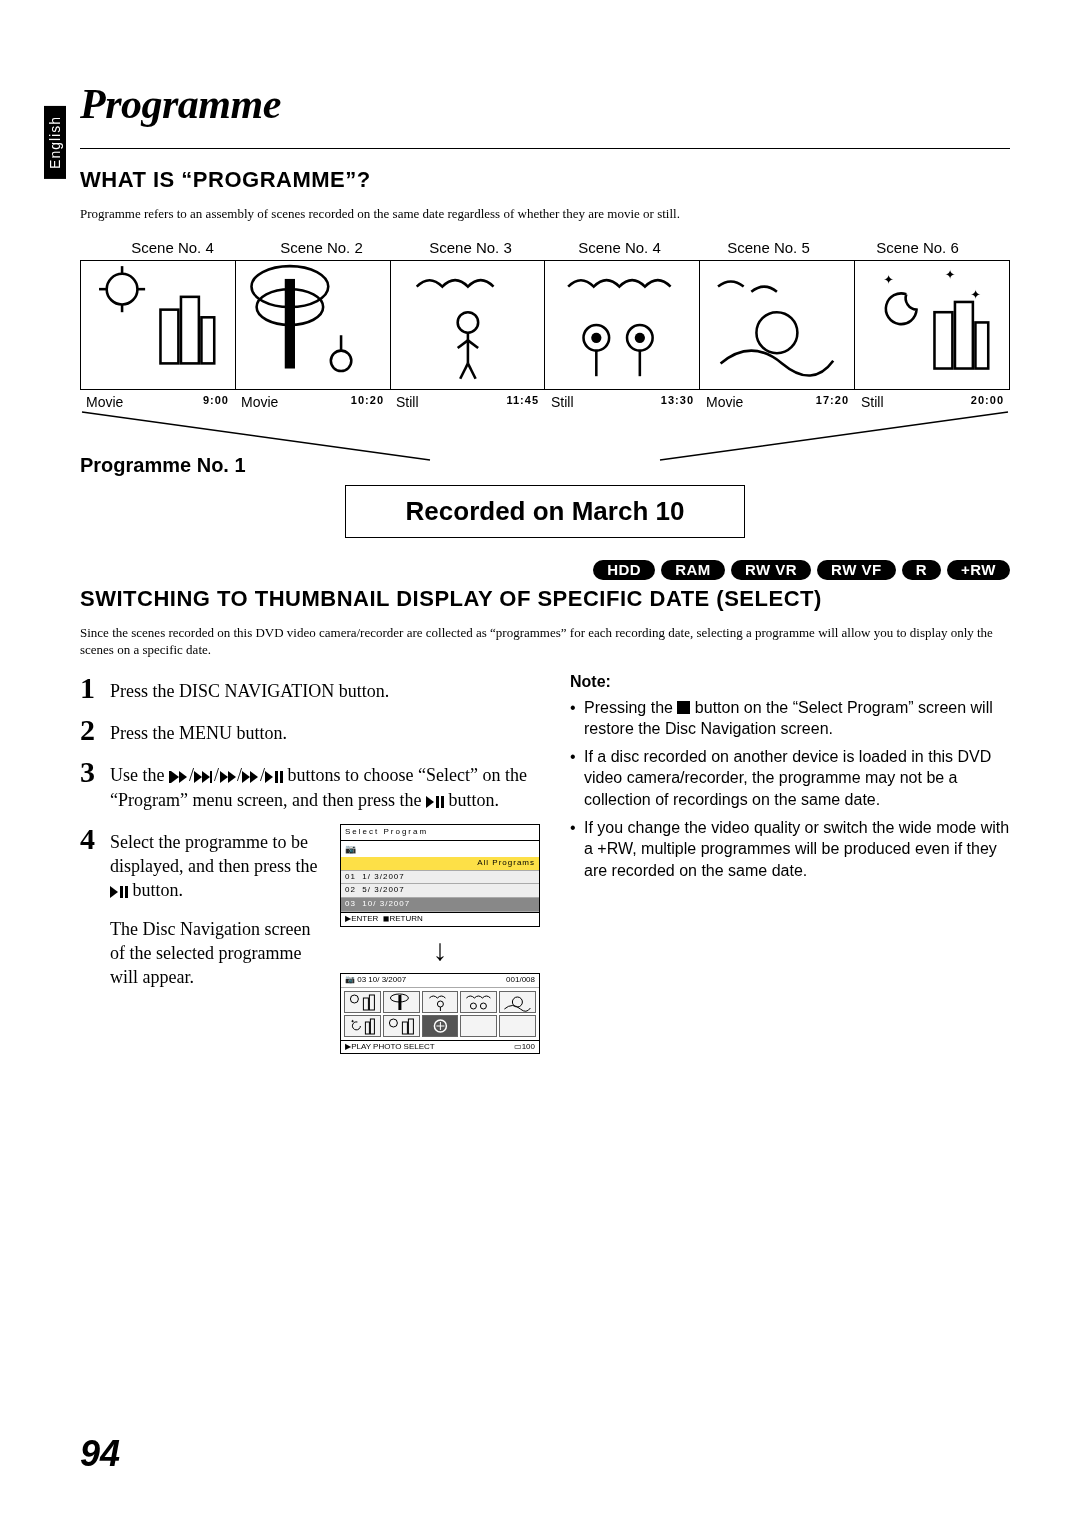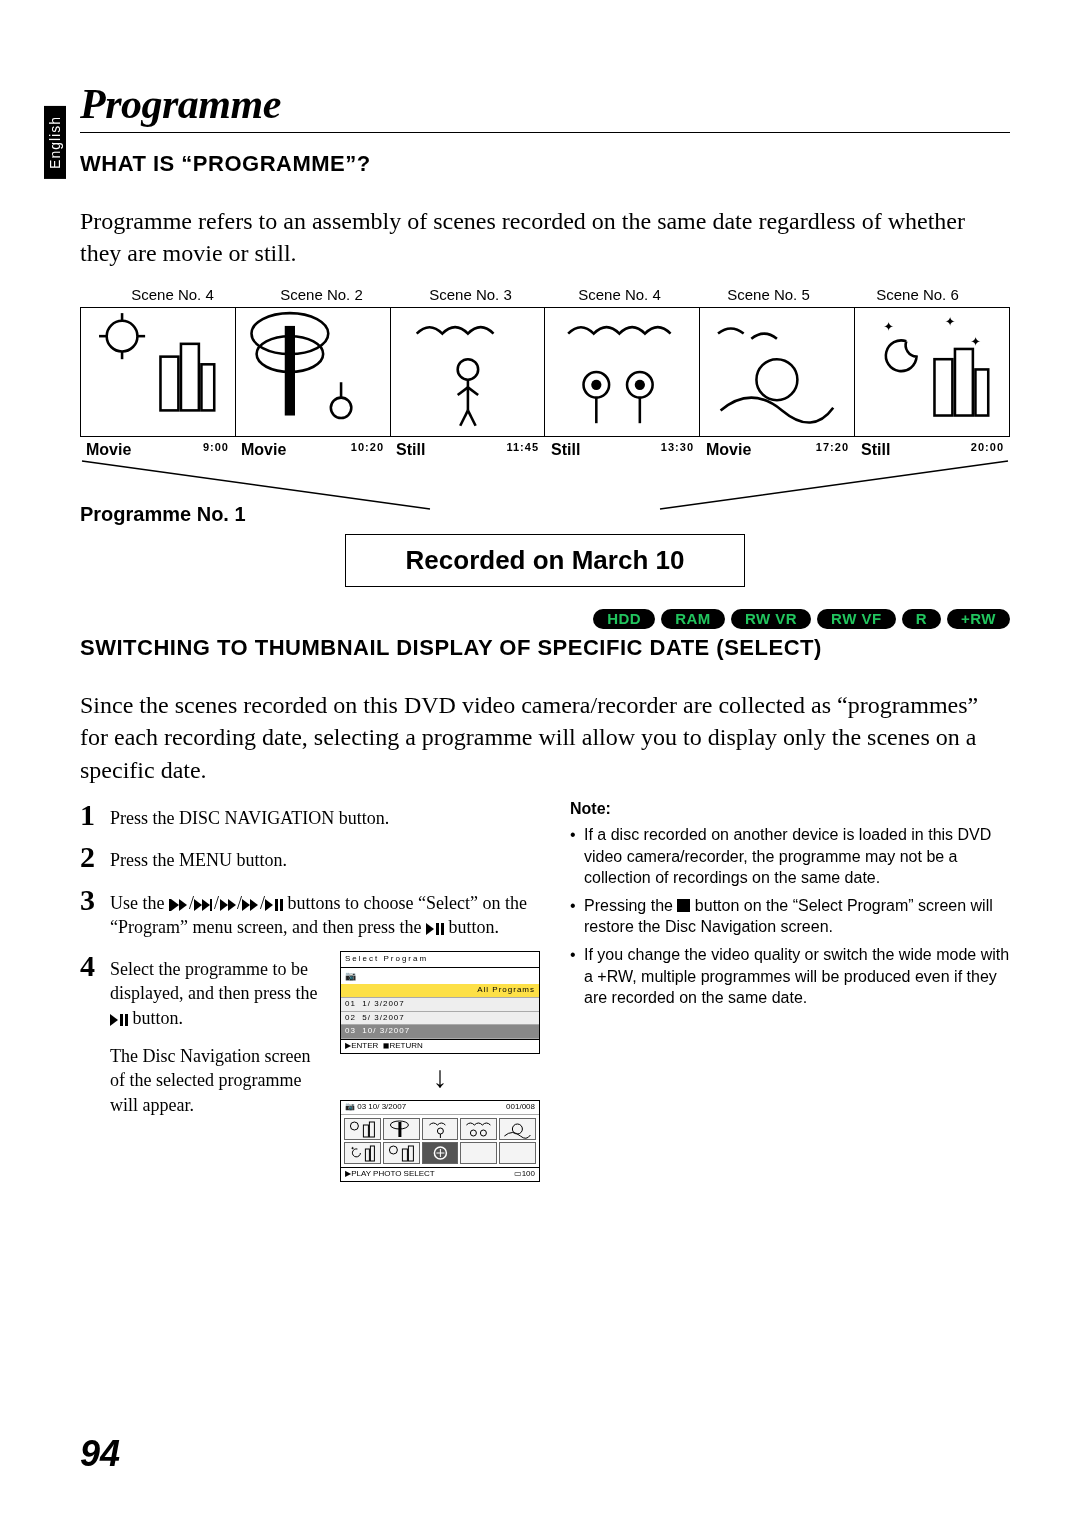--- a/index.html
+++ b/index.html
@@ -1,38 +1,38 @@
 <!DOCTYPE html>
 <html><head>
 <meta charset="utf-8">
 <style>
   * { box-sizing: border-box; margin: 0; padding: 0; }
   html, body { width: 1080px; height: 1529px; background: #fff; font-family: Georgia, 'Times New Roman', serif; color: #000; }
   .page { position: relative; width: 1080px; height: 1529px; padding: 80px 70px 60px 80px; }
   .lang-tab { position: absolute; left: 44px; top: 106px; background: #000; color: #fff; writing-mode: vertical-rl; transform: rotate(180deg); font-family: Arial, sans-serif; font-size: 14px; padding: 10px 3px; letter-spacing: 1px; }
-  .title { font-family: 'Times New Roman', serif; font-style: italic; font-weight: 900; font-size: 42px; margin-bottom: 2px; border-bottom: 1.5px solid #000; padding-bottom: 4px; letter-spacing: -0.5px; }
+  .title { font-family: 'Times New Roman', serif; font-style: italic; font-weight: 900; font-size: 42px; margin-bottom: 2px; border-bottom: 1.5px solid #000; padding-bottom: 20px; letter-spacing: -0.5px; }
   .h2 { font-family: Arial, Helvetica, sans-serif; font-weight: 700; font-size: 22px; margin-top: 18px; letter-spacing: 0.5px; }
-  .body-text { font-family: Georgia, 'Times New Roman', serif; font-size: 24px; line-height: 1.35; margin-top: 28px; }
+  .body-text { font-family: Georgia, 'Times New Roman', serif; font-size: 13px; line-height: 1.35; margin-top: 12px; }
   .scene-strip-wrap { margin-top: 16px; }
   .scene-labels { display: flex; justify-content: space-between; font-family: Arial, sans-serif; font-size: 15px; padding: 0 18px; }
   .scene-labels span { flex: 1; text-align: center; }
   .scene-strip { border: 1.5px solid #000; height: 130px; margin-top: 4px; display: flex; }
   .scene-cell { flex: 1; border-right: 1px solid #000; display: flex; align-items: center; justify-content: center; position: relative; overflow: hidden; }
   .scene-cell:last-child { border-right: none; }
   .scene-cell svg { width: 100%; height: 100%; }
   .time-row { display: flex; font-family: Arial, sans-serif; font-size: 12px; font-weight: 700; margin-top: 4px; }
   .time-item { flex: 1; display: flex; justify-content: space-between; padding: 0 6px; }
   .time-item .t { font-weight: 700; letter-spacing: 1px; font-size: 11px; }
-  .time-item .m { font-weight: 700; font-size: 16px; text-align: center; }
+  .time-item .m { font-weight: 400; font-size: 14px; text-align: center; }
   .funnel { position: relative; height: 60px; }
   .funnel svg { position: absolute; left: 0; top: 0; width: 100%; height: 60px; }
   .prog-label { text-align: left; font-family: Arial, sans-serif; font-weight: 700; font-size: 20px; margin-top: -16px; }
   .rec-box { border: 1.5px solid #000; width: 400px; margin: 8px auto 0; text-align: center; font-family: Arial, sans-serif; font-weight: 700; font-size: 26px; padding: 10px 0; }
   .media-row { display: flex; justify-content: flex-end; gap: 6px; margin-top: 22px; }
-  .pill { background: #000; color: #22c55e; font-family: Arial, sans-serif; font-weight: 700; font-size: 15px; border-radius: 10px; padding: 1px 14px 2px; letter-spacing: 0.5px; }
+  .pill { background: #000; color: #ffffff; font-family: Arial, sans-serif; font-weight: 700; font-size: 15px; border-radius: 10px; padding: 1px 14px 2px; letter-spacing: 0.5px; }
   .two-col { display: flex; gap: 30px; margin-top: 14px; }
   .col-left { width: 460px; }
   .col-right { flex: 1; }
   .step { display: flex; align-items: flex-start; margin-bottom: 12px; font-size: 18px; line-height: 1.35; }
   .step-num { font-family: 'Times New Roman', serif; font-weight: 700; font-size: 30px; width: 30px; flex-shrink: 0; line-height: 1.0; }
   .step-body { padding-top: 6px; }
   .icon-svg { display: inline-block; vertical-align: -2px; }
   .step4-row { display: flex; gap: 20px; }
   .step4-screens { width: 200px; display: flex; flex-direction: column; align-items: center; gap: 8px; justify-content: flex-end; }
   .mini-screen { border: 1px solid #000; width: 200px; font-family: Arial, sans-serif; font-size: 9px; }
@@ -319,21 +319,21 @@
                   <span>▭<span>100</span></span>
                 </div>
             </div>
           </div>
         </div>
       </div>
     </div>
     <div class="col-right">
       <div class="note-label">Note:</div>
       <ul class="note-list">
+        <li><span>Pressing the </span><span class="stop-sq"></span><span> button on the “Select Program” screen will restore the Disc Navigation screen.</span></li>
         <li>If a disc recorded on another device is loaded in this DVD video camera/recorder, the programme may not be a collection of recordings on the same date.</li>
-        <li><span>Pressing the </span><span class="stop-sq"></span><span> button on the “Select Program” screen will restore the Disc Navigation screen.</span></li>
         <li>If you change the video quality or switch the wide mode with a +RW, multiple programmes will be produced even if they are recorded on the same date.</li>
       </ul>
     </div>
   </div>
 
   <div class="page-num">94</div>
 </div>
 
 </body></html>

